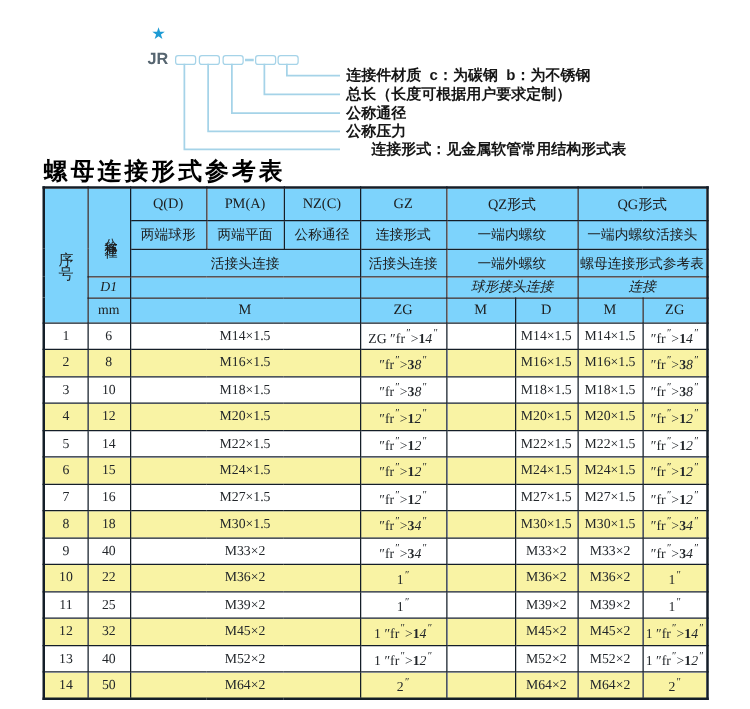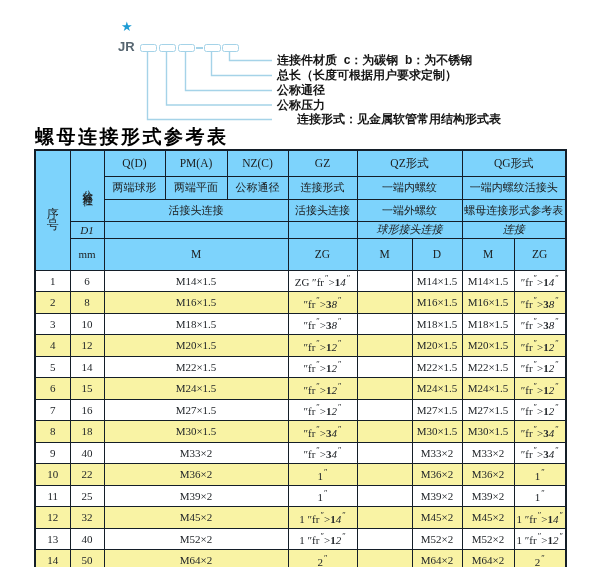--- a/index.html
+++ b/index.html
@@ -44,21 +44,21 @@
   }
   #ref-table th,#ref-table td{
     border:1.5px solid #141e28;padding:0;text-align:center;vertical-align:middle;
     font-weight:400;overflow:hidden;
   }
   #ref-table thead th{background:#7dd3fc;}
   #ref-table thead tr.r1{height:26px;}
   #ref-table thead tr.r2{height:23px;font-family:Liberation Mono, monospace;}
   #ref-table thead tr.r3{height:22px;}
   #ref-table thead tr.r4{height:17px;font-style:italic;}
-  #ref-table thead tr.r5{height:32px;padding-left:36px;}
+  #ref-table thead tr.r5{height:20px;padding-left:36px;}
   #ref-table tbody tr{height:21.5px;}
   #ref-table tbody tr:nth-child(even) td{background:#f9f3a4;}
   #ref-table tbody td{color:#22262a;}
   th.code{font-size:11.5px;}
   .vert{
     writing-mode:vertical-lr;text-orientation:upright;
     margin:0 auto;letter-spacing:2px;font-size:10.5px;line-height:1;
   }
   .vert.wide{letter-spacing:13px;font-size:12px;}
   .inch{font-size:8.5px;vertical-align:5px;margin-left:1px;}

